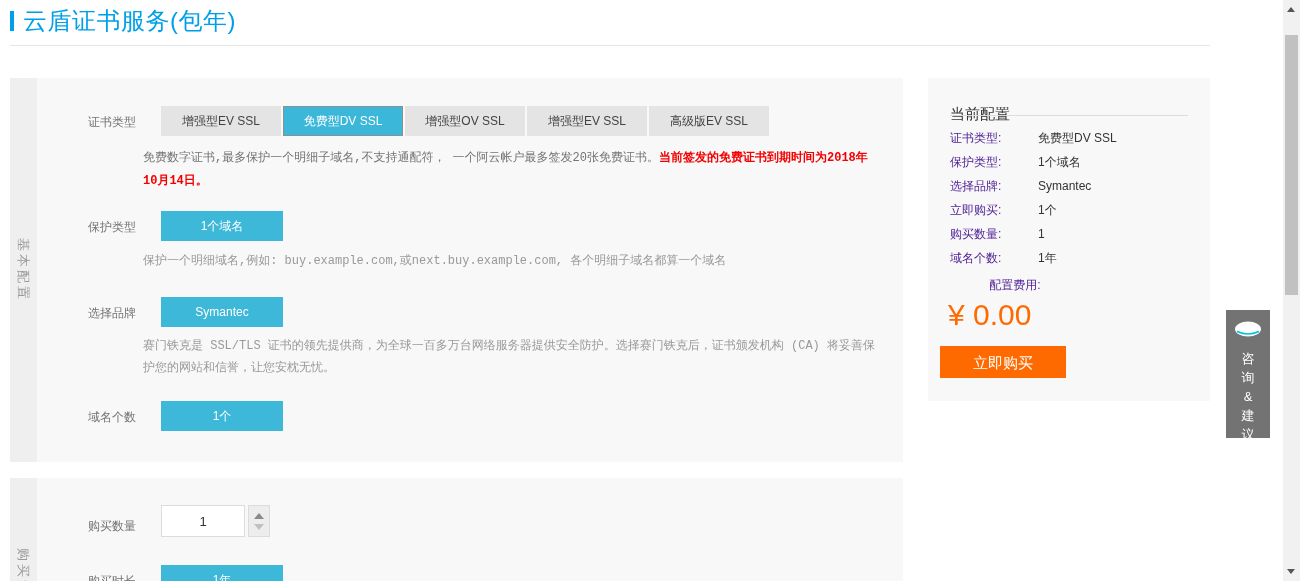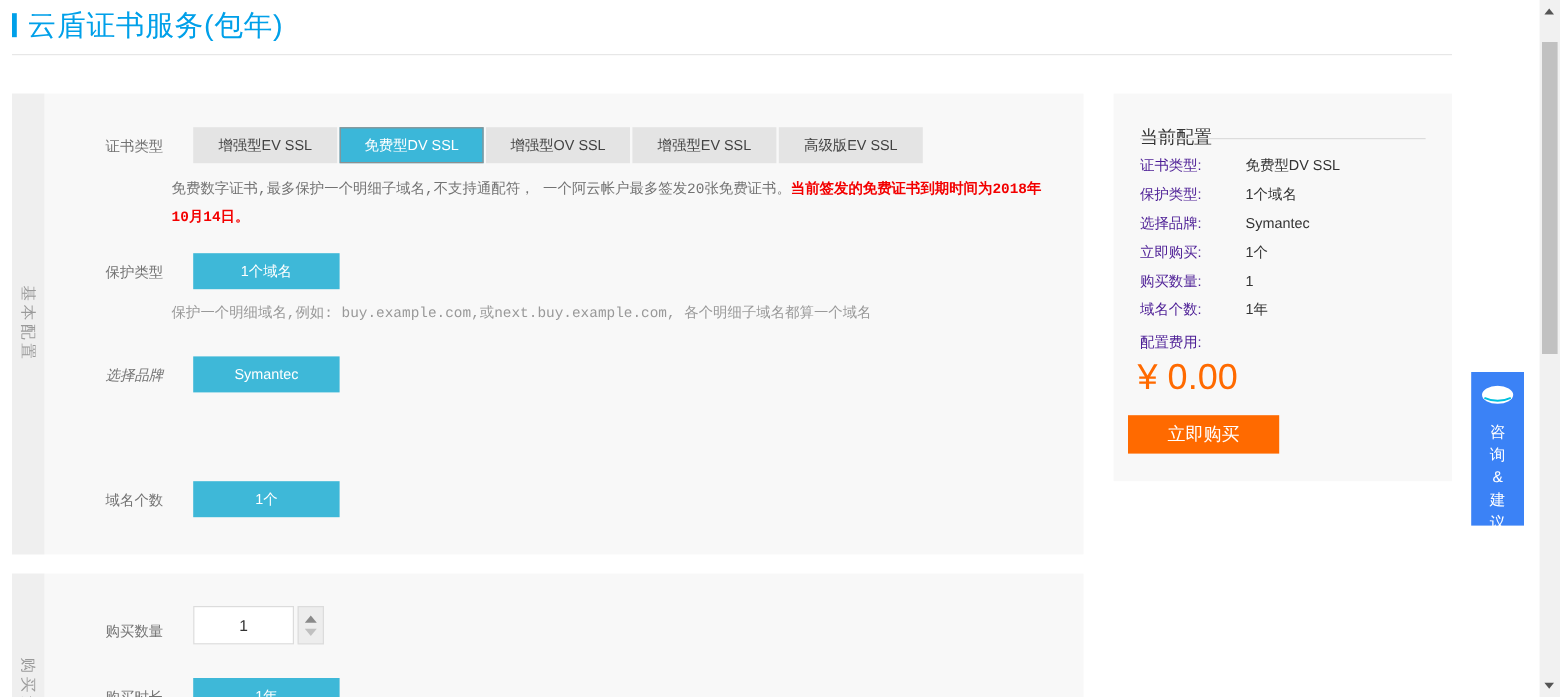--- a/index.html
+++ b/index.html
@@ -63,31 +63,31 @@
   .tri-down { width:0; height:0; border-left:5px solid transparent; border-right:5px solid transparent; border-top:6px solid #c0c0c0; cursor:pointer; }
 
   
   .summary { position:absolute; left:928px; top:78px; width:282px; height:323px; background:#f8f8f8; }
   .summary-title { position:absolute; left:22px; top:27px; font-size:15px; color:#333; }
   .summary-divider { position:absolute; left:22px; right:22px; top:37px; border-top:1px solid #dcdcdc; }
   .summary-rows { position:absolute; left:22px; top:48px; }
   .summary-row { display:flex; height:24px; line-height:24px; font-size:12px; }
   .summary-row .lbl { width:88px; color:#4c1d95; }
   .summary-row .val { color:#333; }
-  .fee-row { margin-top:3px; }
+  .fee-row { margin-top:3px;justify-content:center; }
   .price { position:absolute; left:20px; top:220px; font-size:30px; color:#ff6a00; }
   .buy-btn {
     position:absolute; left:12px; top:268px; width:126px; height:32px; line-height:32px;
     background:#ff6a00; color:#fff; font-size:15px; text-align:center; cursor:pointer; border:none;
   }
 
   
   .consult {
     position:absolute; left:1226px; top:310px; width:44px; height:128px;
-    background:#3b82f6; display:flex; flex-direction:column; align-items:center;
+    background:#737373; display:flex; flex-direction:column; align-items:center;
     padding-top:11px; cursor:pointer;
   }
   .consult-label {
     margin-top:6px; width:14px; font-size:13px; line-height:19px;
     color:#fff; word-break:break-all; text-align:center;
   }
 
   
   .scrollbar { position:absolute; left:1283px; top:0; width:17px; height:581px; background:#f1f1f1; }
   .scroll-thumb { position:absolute; left:2px; top:35px; width:13px; height:260px; background:#c1c1c1; }
@@ -114,22 +114,23 @@
     <div class="tab">增强型OV SSL</div>
     <div class="tab">增强型EV SSL</div>
     <div class="tab">高级版EV SSL</div>
   </div>
   <p class="desc desc-main"><span>免费数字证书,最多保护一个明细子域名,不支持通配符， 一个阿云帐户最多签发20张免费证书。</span><span class="desc-red">当前签发的免费证书到期时间为2018年10月14日。</span></p>
 
   <div class="form-label" style="top:141px;">保护类型</div>
   <div class="cyan-btn" style="top:133px;">1个域名</div>
   <p class="desc desc-protect">保护一个明细域名,例如: buy.example.com,或next.buy.example.com, 各个明细子域名都算一个域名</p>
 
-  <div class="form-label" style="top:227px;font-style:italic;">选择品牌</div>
+  <div class="form-label" style="top:227px;">选择品牌</div>
   <div class="cyan-btn" style="top:219px;">Symantec</div>
+  <p class="desc desc-brand">赛门铁克是 SSL/TLS 证书的领先提供商，为全球一百多万台网络服务器提供安全防护。选择赛门铁克后，证书颁发机构 (CA) 将妥善保护您的网站和信誉，让您安枕无忧。</p>
 
   <div class="form-label" style="top:331px;">域名个数</div>
   <div class="cyan-btn" style="top:323px;">1个</div>
 </div>
 
 <div class="section section-purchase">
   <div class="section-strip"></div>
   <div class="section-label">购买量</div>
 
   <div class="form-label" style="top:40px;">购买数量</div>

